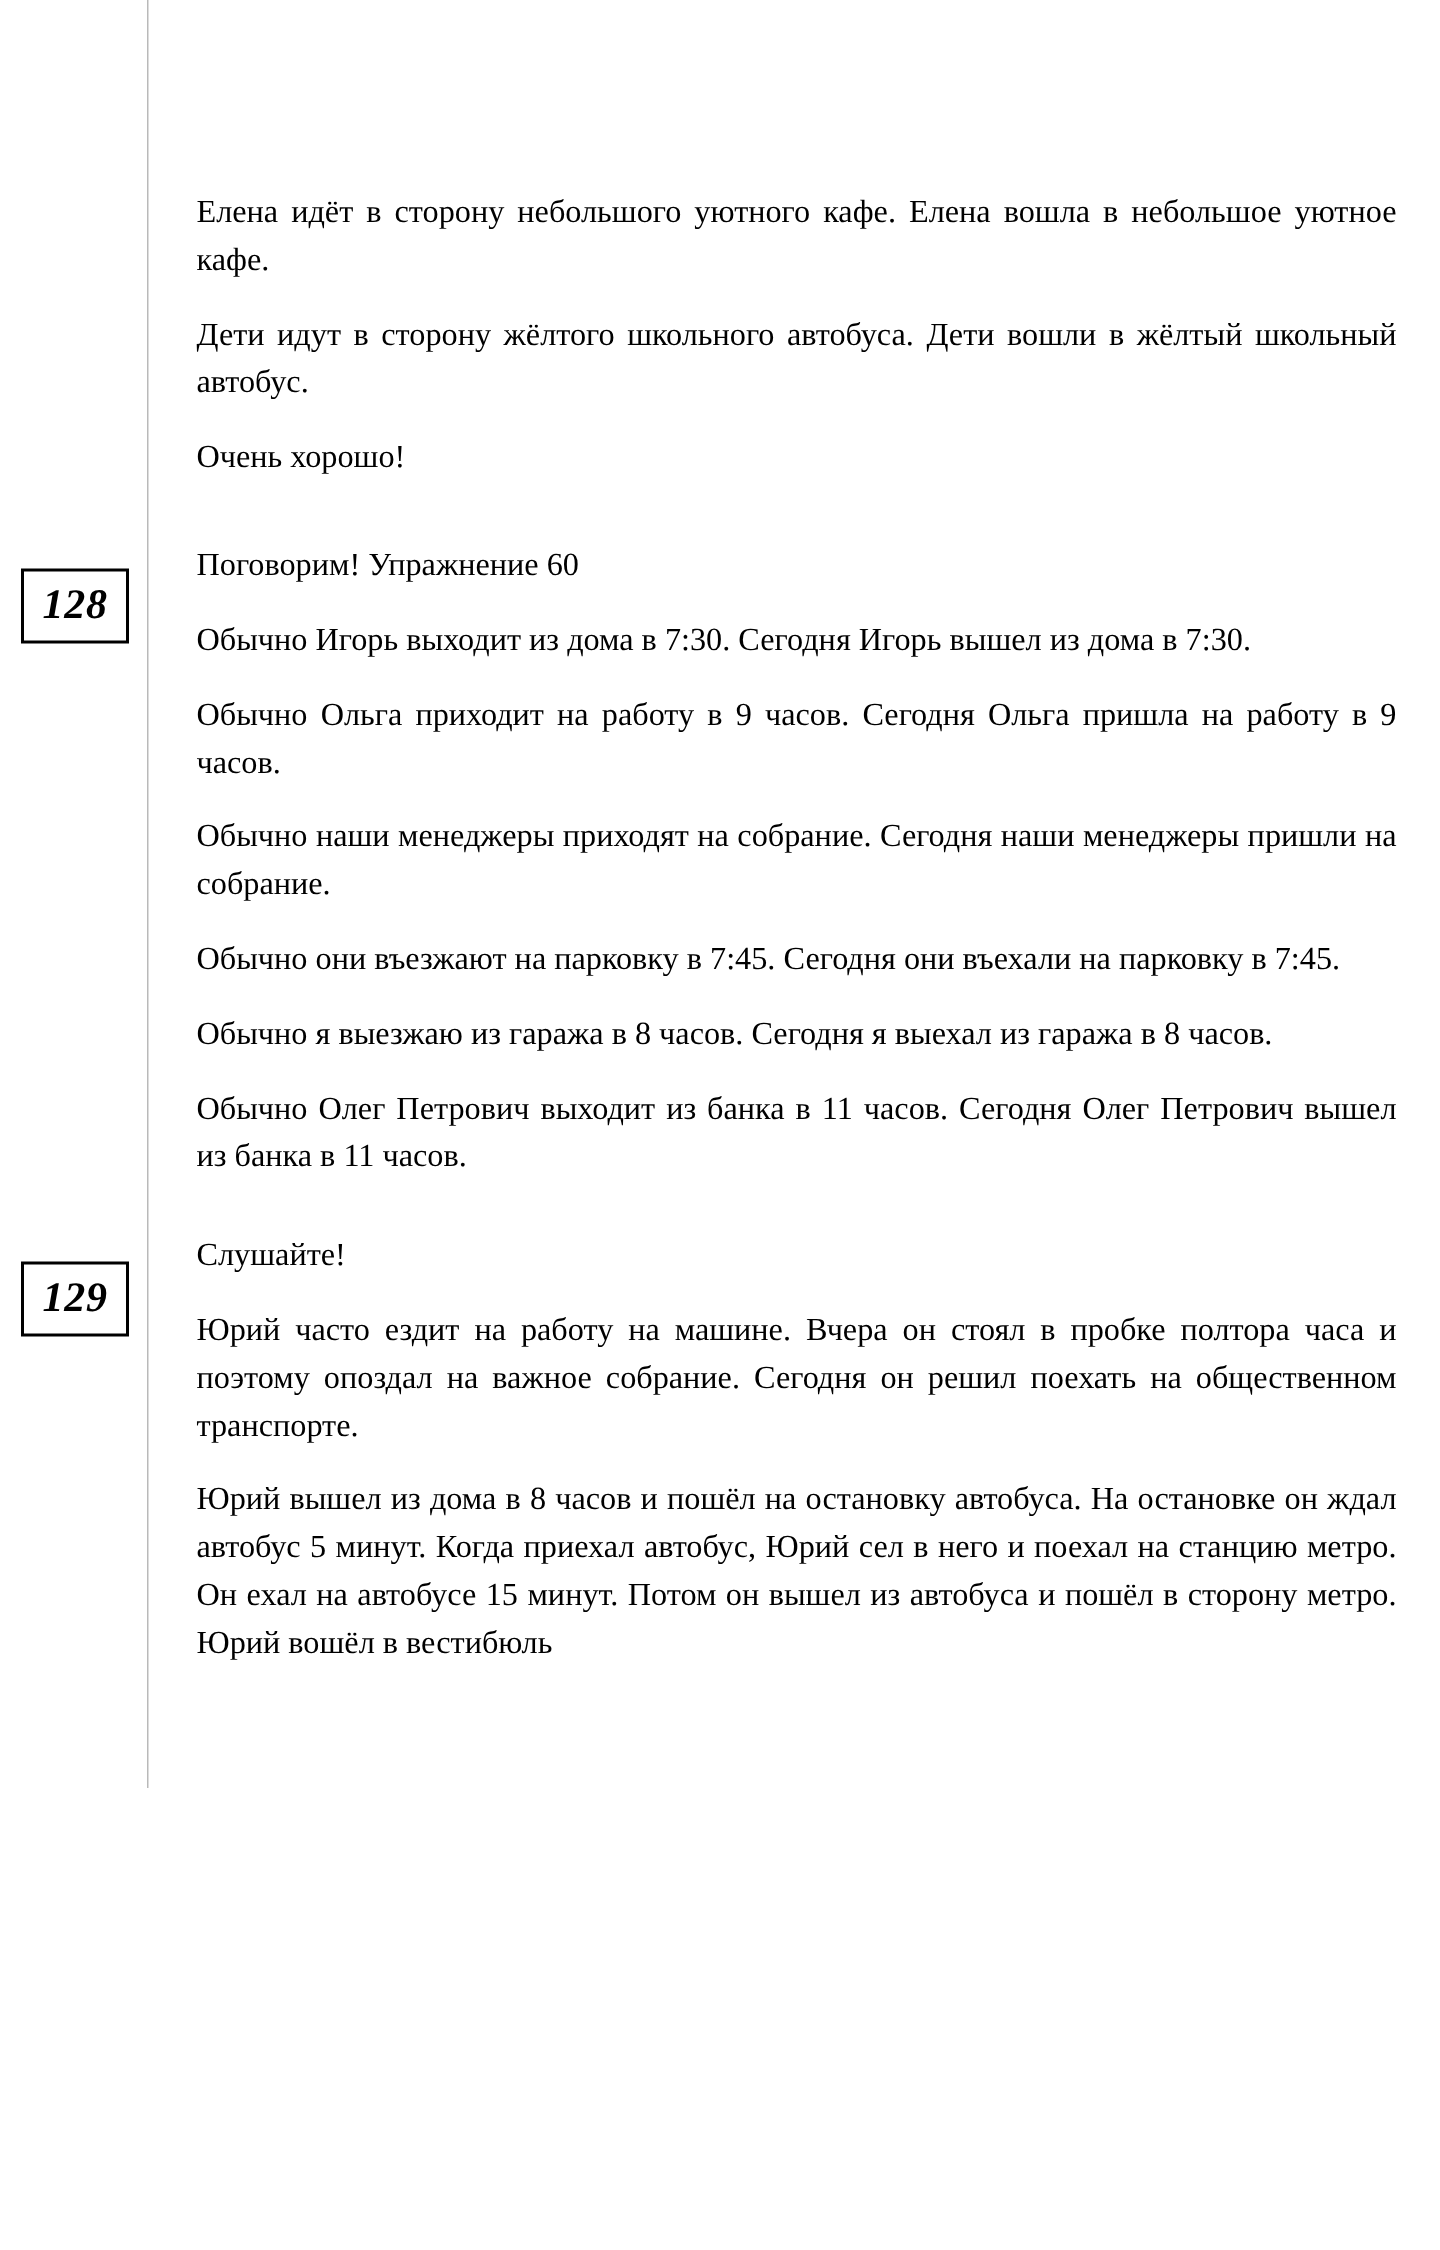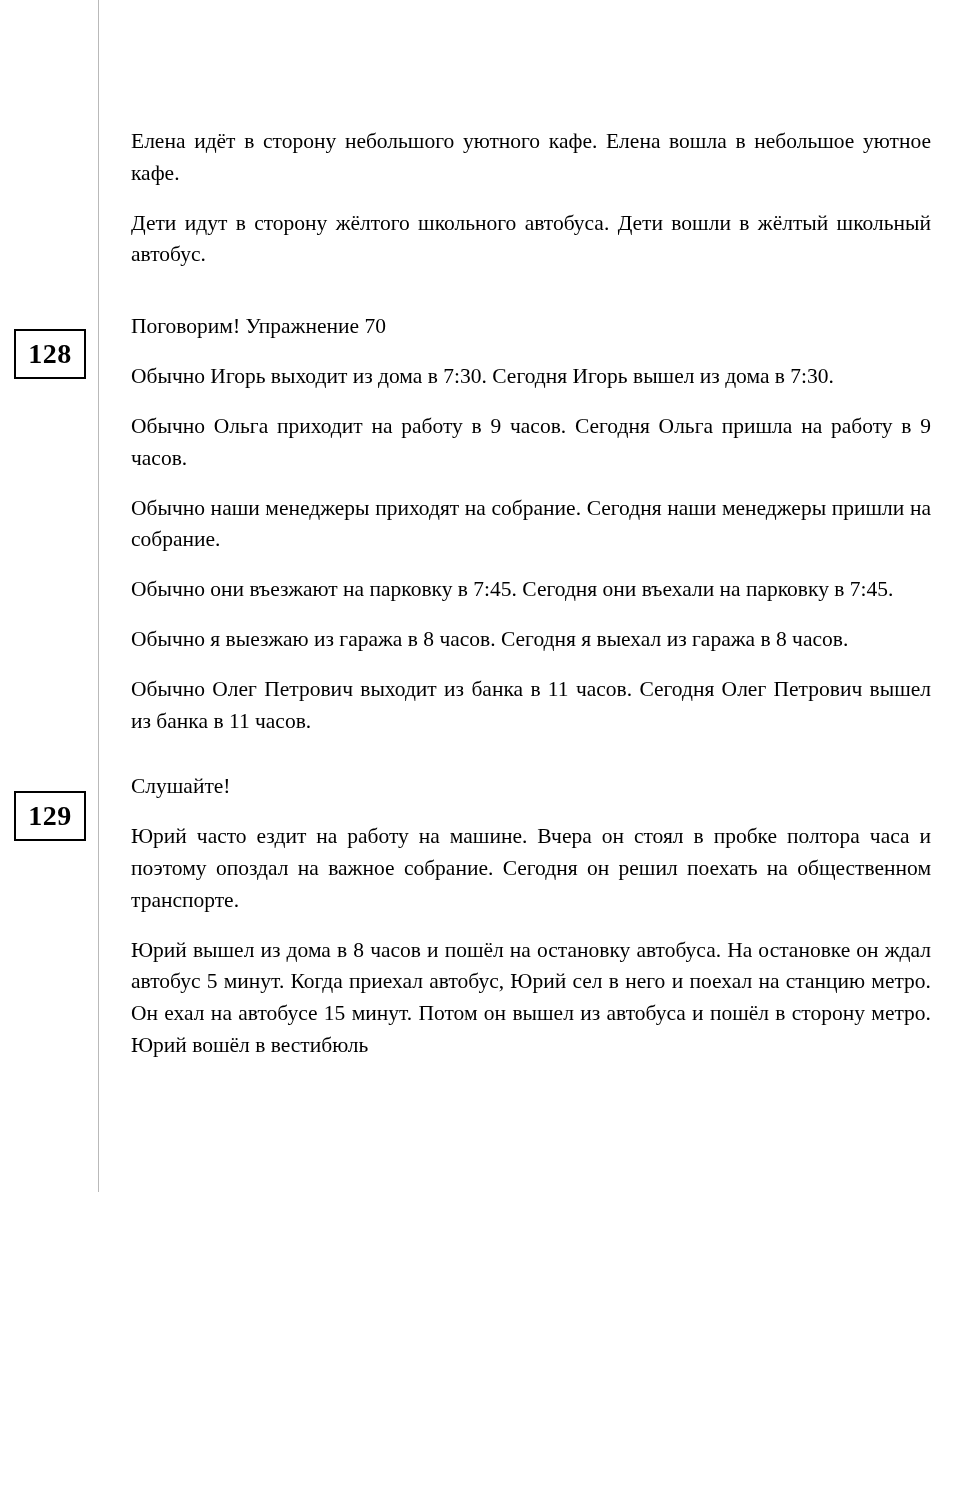--- a/index.html
+++ b/index.html
@@ -57,20 +57,21 @@
     height: 46px;
     border: 2px solid #000;
     display: flex;
     align-items: center;
     justify-content: center;
     font-family: "Liberation Serif", "DejaVu Serif", serif;
     font-weight: bold;
     font-size: 28px;
     letter-spacing: 0.5px;
     background: #fff;
+    font-style: italic;
   }
   .num-128 { top: 18px; }
   .num-129 { top: 20px; }
   .page-number {
     position: absolute;
     left: 34px;
     top: 1374px;
     font-size: 20px;
     font-family: "Liberation Serif", "DejaVu Serif", serif;
     color: #404040;
@@ -81,27 +82,28 @@
 
 <div class="page">
 
   <div class="spine"></div>
 
   <div class="content">
 
     <div class="block">
       <p class="para">Елена идёт в сторону небольшого уютного кафе. Елена вошла в небольшое уютное кафе.</p>
       <p class="para">Дети идут в сторону жёлтого школьного автобуса. Дети вошли в жёлтый школьный автобус.</p>
+      <p class="para">Очень хорошо!</p>
     </div>
 
     <div class="gap-lg"></div>
 
     <div class="block">
       <div class="num-box num-128">128</div>
-      <p class="para">Поговорим! Упражнение 70</p>
+      <p class="para">Поговорим! Упражнение 60</p>
       <p class="para">Обычно Игорь выходит из дома в 7:30.  Сегодня Игорь вышел из дома в 7:30.</p>
       <p class="para">Обычно Ольга приходит на работу в 9 часов. Сегодня Ольга пришла на работу в 9 часов.</p>
       <p class="para">Обычно наши менеджеры приходят на собрание. Сегодня наши менеджеры пришли на собрание.</p>
       <p class="para">Обычно они въезжают на парковку в 7:45. Сегодня они въехали на парковку в 7:45.</p>
       <p class="para">Обычно я выезжаю из гаража в 8 часов. Сегодня я выехал из гаража в 8 часов.</p>
       <p class="para">Обычно Олег Петрович выходит из банка в 11 часов. Сегодня Олег Петрович вышел из банка в 11 часов.</p>
     </div>
 
     <div class="gap-md"></div>
 

